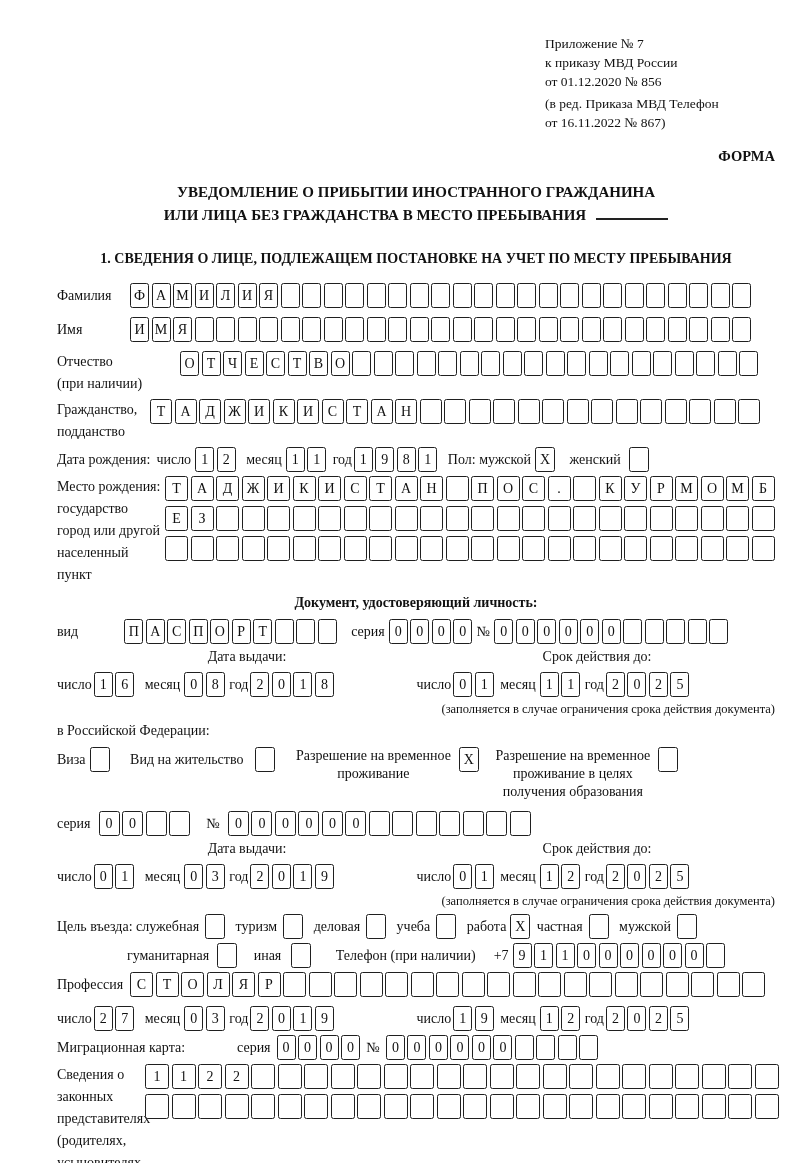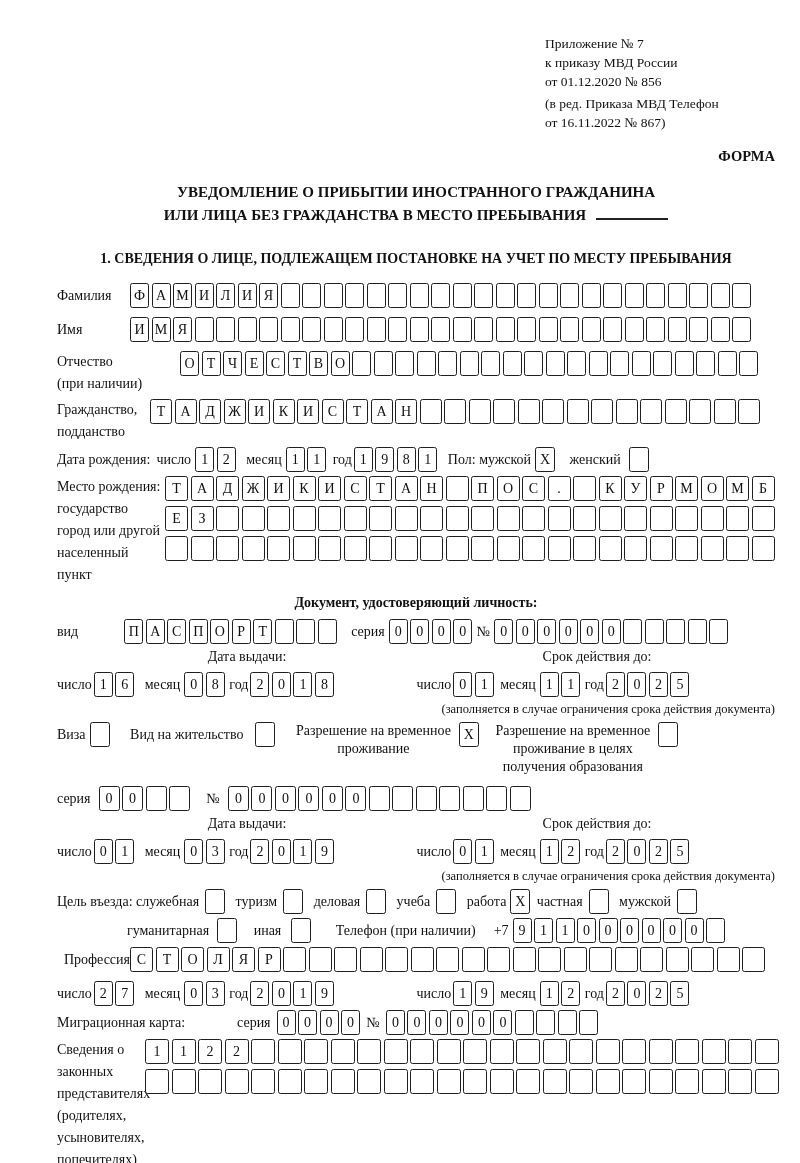--- a/index.html
+++ b/index.html
@@ -423,20 +423,23 @@
         <span class="cells">
           <span class="cell">2</span>
           <span class="cell">0</span>
           <span class="cell">2</span>
           <span class="cell">5</span>
         </span>
       </div>
       <div class="line right" style="min-height: 17px;">
         <span class="lbl small">(заполняется в случае ограничения срока действия документа)</span>
       </div>
+      <div class="line" style="min-height: 21px;">
+        <span class="lbl ml">в Российской Федерации:</span>
+      </div>
       <div class="line" style="margin-top: 4px;">
         <span class="lbl">Виза</span>
         <span class="gap" style="width: 4px;"></span>
         <span class="cell box"></span>
         <span class="gap" style="width: 18px;"></span>
         <span class="lbl">Вид на жительство</span>
         <span class="gap" style="width: 12px;"></span>
         <span class="cell box"></span>
         <span class="gap" style="width: 18px;"></span>
         <span class="lbl ml c">Разрешение на временное
@@ -584,21 +587,21 @@
           <span class="cell">0</span>
           <span class="cell">0</span>
           <span class="cell">0</span>
           <span class="cell">0</span>
           <span class="cell">0</span>
           <span class="cell">0</span>
           <span class="cell"></span>
         </span>
       </div>
       <div class="line group" style="margin-top: 2px;">
-        <div class="group-label single" style="width: 73px; text-align: right;">Профессия</div>
+        <div class="group-label single" style="width: 73px;">Профессия</div>
         <div class="group-rows">
           <div class="row">
             <span class="cells">
               <span class="cell" style="width: 23px;">С</span>
               <span class="cell" style="width: 23px;">Т</span>
               <span class="cell" style="width: 23px;">О</span>
               <span class="cell" style="width: 23px;">Л</span>
               <span class="cell" style="width: 23px;">Я</span>
               <span class="cell" style="width: 23px;">Р</span>
               <span class="cell" style="width: 23px;"></span>

